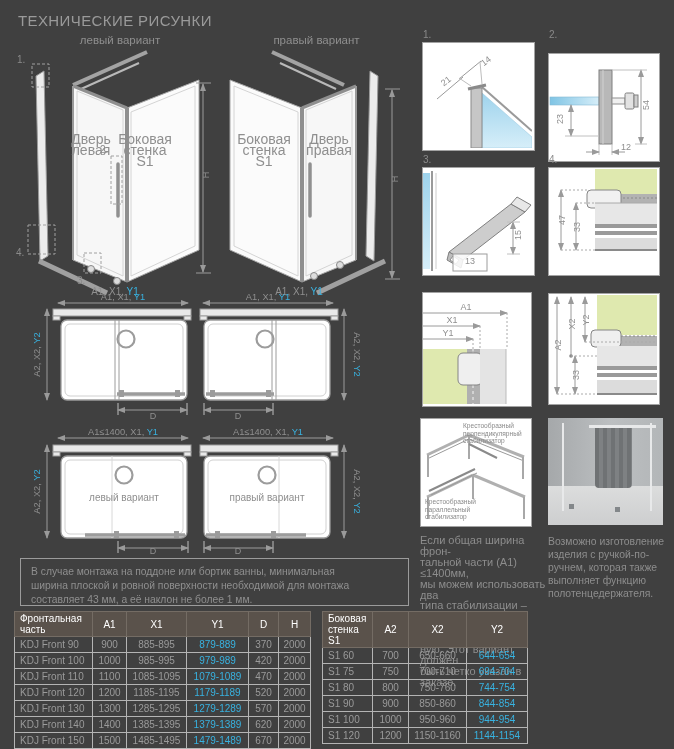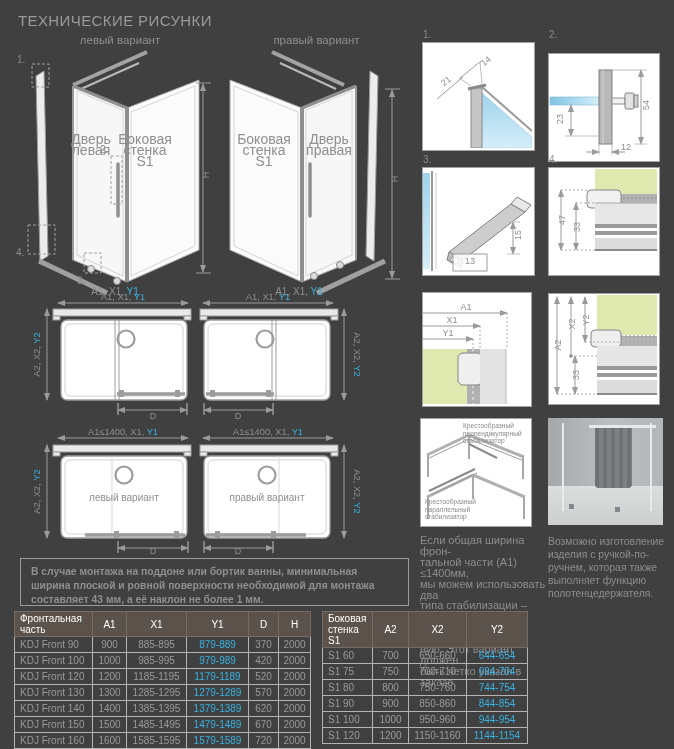--- a/index.html
+++ b/index.html
@@ -245,21 +245,21 @@
     <div class="plan-top" style="left:-5px;top:9px;width:160px;">
       <span>A1≤1400, X1, </span><span class="cyan">Y1</span>
     </div>
     <div class="vlabel rot-cw" style="left:134px;top:68px;">
       <span>A2, X2, </span><span class="cyan">Y2</span>
     </div>
     <div class="caption" style="left:11px;top:74px;width:126px;">правый вариант</div>
     <div class="dimtxt" style="left:30px;top:128px;">D</div>
   </div>
 
-  <div class="note-box pre" style="left:20px;top:558px;width:389px;height:48px;font-weight:bold;">В случае монтажа на поддоне или бортик ванны, минимальная
+  <div class="note-box pre" style="left:20px;top:558px;width:389px;height:48px;">В случае монтажа на поддоне или бортик ванны, минимальная
 ширина плоской и ровной поверхности необходимой для монтажа
 составляет 43 мм, а её наклон не более 1 мм.</div>
 
   <div class="detnum" style="left:423px;top:29px;">1.</div>
   <div class="box" style="left:422px;top:42px;width:111px;height:107px;">
     <svg width="109" height="105" viewBox="0 0 109 105">
       <line x1="59" y1="44" x2="109" y2="88" stroke="#9a9a9a" stroke-width="2"></line>
       <polygon points="59,50 109,94 109,105 59,105" fill="url(#gv)" stroke="#8fc3dd" stroke-width="0.5"></polygon>
       <rect x="48" y="45" width="11" height="60" fill="#c6c6c6" stroke="#8a8a8a"></rect>
       <line x1="45" y1="46" x2="63" y2="42" stroke="#8a8a8a" stroke-width="3"></line>
@@ -464,20 +464,28 @@
         </tr>
         <tr>
           <td class="name-col">KDJ Front 100</td>
           <td>1000</td>
           <td>985-995</td>
           <td class="accent">979-989</td>
           <td>420</td>
           <td>2000</td>
         </tr>
         <tr>
+          <td class="name-col">KDJ Front 110</td>
+          <td>1100</td>
+          <td>1085-1095</td>
+          <td class="accent">1079-1089</td>
+          <td>470</td>
+          <td>2000</td>
+        </tr>
+        <tr>
           <td class="name-col">KDJ Front 120</td>
           <td>1200</td>
           <td>1185-1195</td>
           <td class="accent">1179-1189</td>
           <td>520</td>
           <td>2000</td>
         </tr>
         <tr>
           <td class="name-col">KDJ Front 130</td>
           <td>1300</td>

